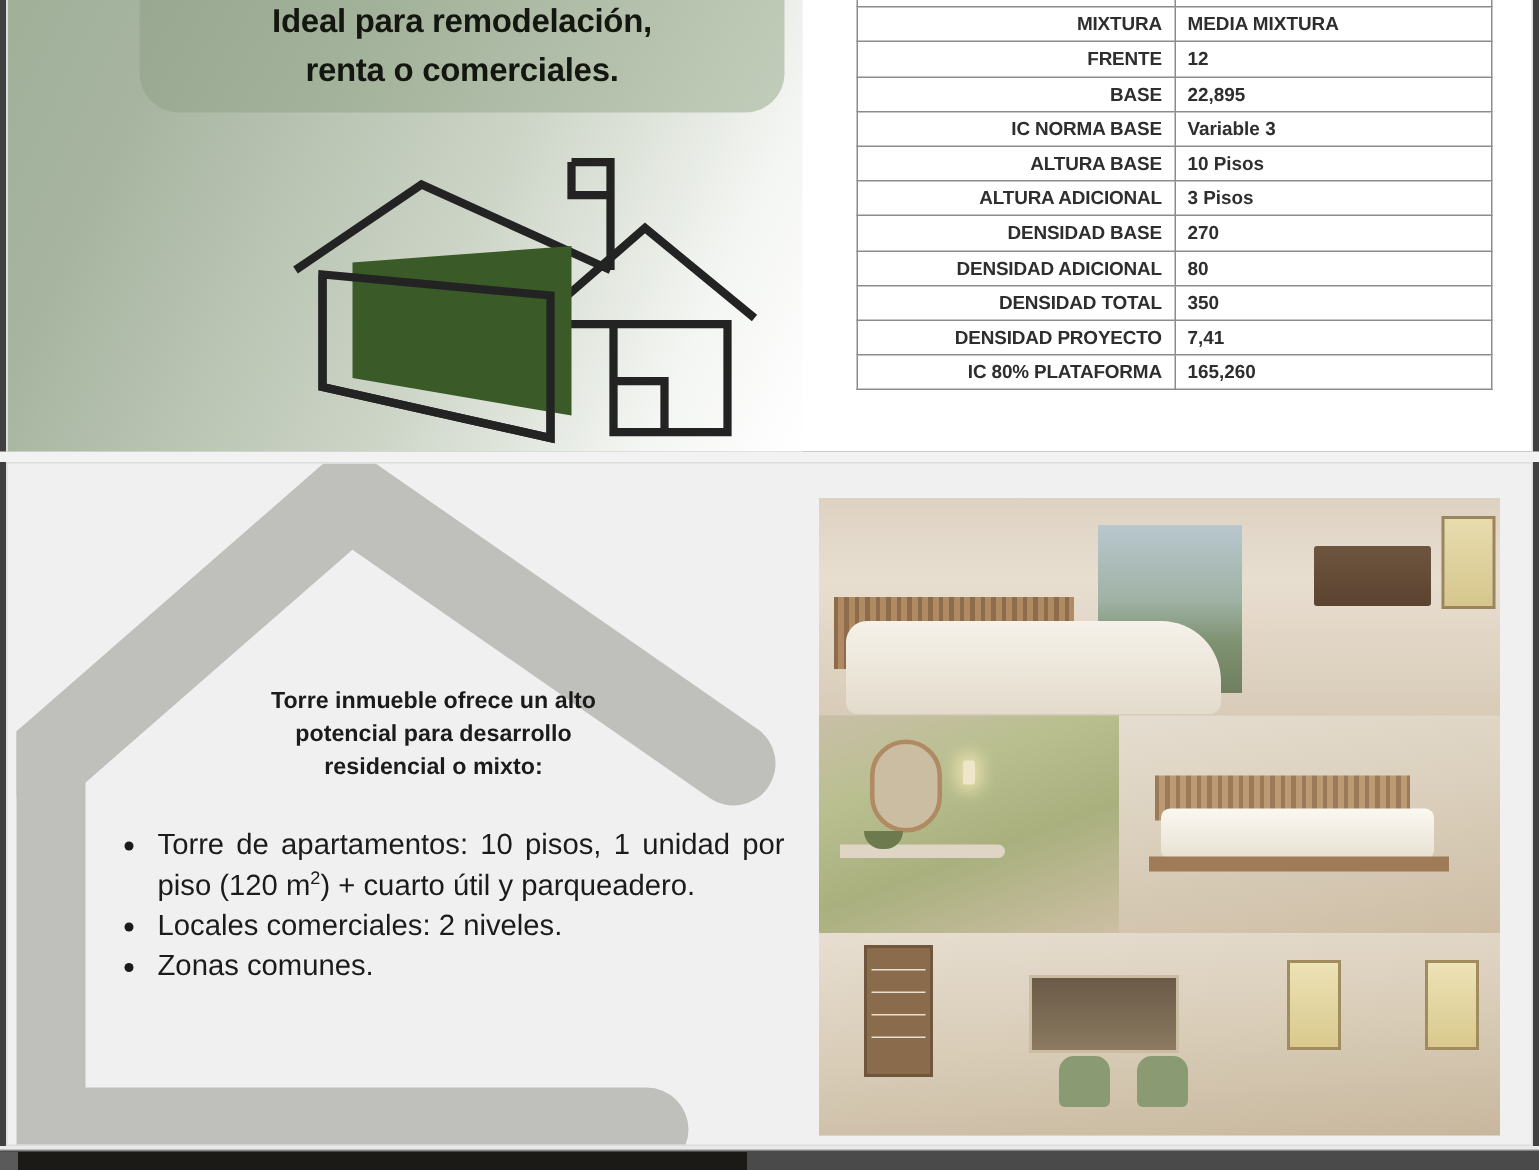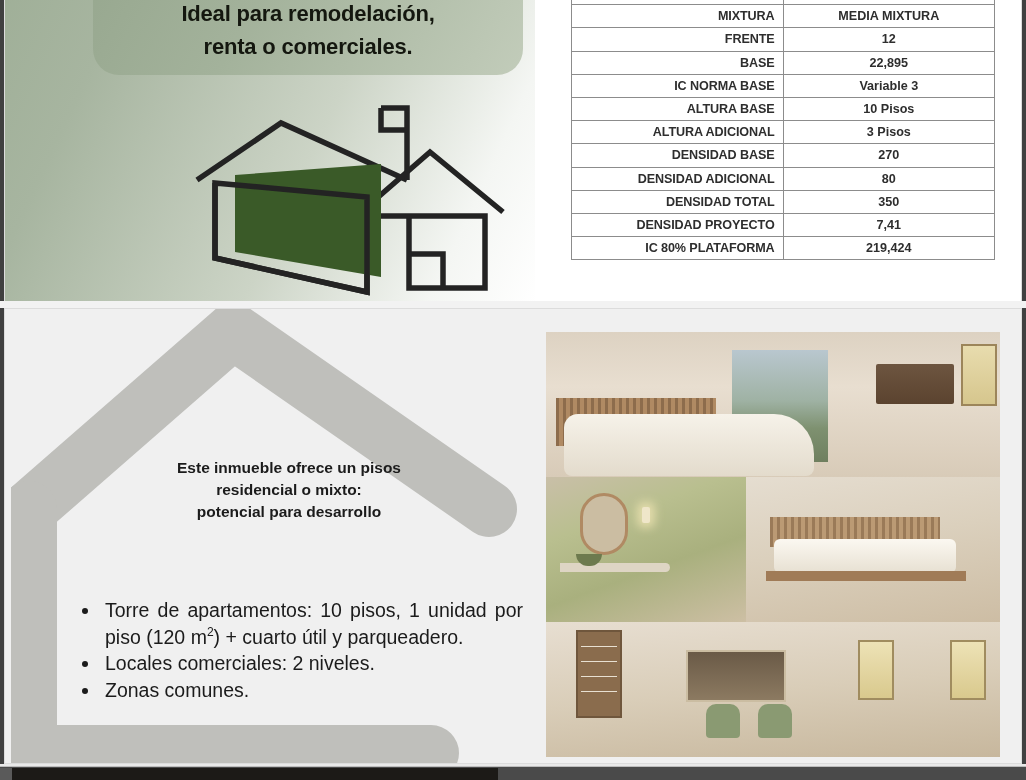--- a/index.html
+++ b/index.html
@@ -41,41 +41,41 @@
     width: 424px; border-collapse: collapse;
     font-size: 12.6px; color: #2e2e2e;
     background: #ffffff;
   }
   .spec-table td {
     border: 1px solid #8c8c8c;
     height: 23.2px; padding: 0 8px;
     white-space: nowrap; font-weight: 600;
   }
   .spec-table td.k { width: 212px; text-align: right; letter-spacing: -0.1px; }
-  .spec-table td.v { width: 212px; text-align: center; }
+  .spec-table td.v { width: 212px; text-align: left; }
 
   
   .slide-bot {
     position: absolute; left: 4px; top: 308px; width: 1018px; height: 456px;
     background: #f0f0f0; overflow: hidden;
     border: 1px solid #dcdcdc;
   }
   .house-outline { position: absolute; left: 6px; top: 0px; width: 530px; height: 470px; }
 
   .bold-head {
     position: absolute; left: 84px; top: 148px; width: 400px;
     text-align: center; color: #1b1b1b;
     font-size: 15.5px; font-weight: bold; line-height: 1.42;
   }
   .bullets {
     position: absolute; left: 72px; top: 242px; width: 446px;
     color: #1b1b1b; font-size: 19.5px; line-height: 1.33;
   }
   .bullets li { margin-bottom: 1px; padding-left: 4px; }
-  .bullets li.just { text-align: justify; margin-top: 47px; }
+  .bullets li.just { text-align: justify; }
   .bullets ul { list-style: disc; padding-left: 24px; }
   sup { font-size: 0.62em; vertical-align: super; }
 
   
   .collage {
     position: absolute; left: 541px; top: 23px; width: 454px; height: 425px;
     overflow: hidden; background: #cfc6b9;
   }
   .ph { position: absolute; overflow: hidden; }
 
@@ -209,39 +209,39 @@
           <tr>
             <td class="k">DENSIDAD TOTAL</td>
             <td class="v">350</td>
           </tr>
           <tr>
             <td class="k">DENSIDAD PROYECTO</td>
             <td class="v">7,41</td>
           </tr>
           <tr>
             <td class="k">IC 80% PLATAFORMA</td>
-            <td class="v">219,424</td>
+            <td class="v">165,260</td>
           </tr>
         </tbody>
     </table>
   </div>
 
   <div class="page-gap"></div>
 
   <div class="slide-bot">
 
     <svg class="house-outline" viewBox="0 0 530 470">
       <path d="M18 200 L222 22 L478 200" fill="none" stroke="#bfbfbb" stroke-width="56" stroke-linecap="round" stroke-linejoin="round"></path>
       <path d="M18 200 L18 444 L420 444" fill="none" stroke="#bfbfbb" stroke-width="56" stroke-linecap="round" stroke-linejoin="round"></path>
     </svg>
 
     <div class="bold-head">
-      <div>Este inmueble ofrece un pisos</div>
+      <div>Torre inmueble ofrece un alto</div>
+      <div>potencial para desarrollo</div>
       <div>residencial o mixto:</div>
-      <div>potencial para desarrollo</div>
     </div>
 
     <div class="bullets">
       <ul>
         <li class="just"><span>Torre de apartamentos: 10 pisos, 1 unidad por piso (120 m</span><sup>2</sup><span>) + cuarto útil y parqueadero.</span></li>
         <li>Locales comerciales: 2 niveles.</li>
         <li>Zonas comunes.</li>
       </ul>
     </div>
 

